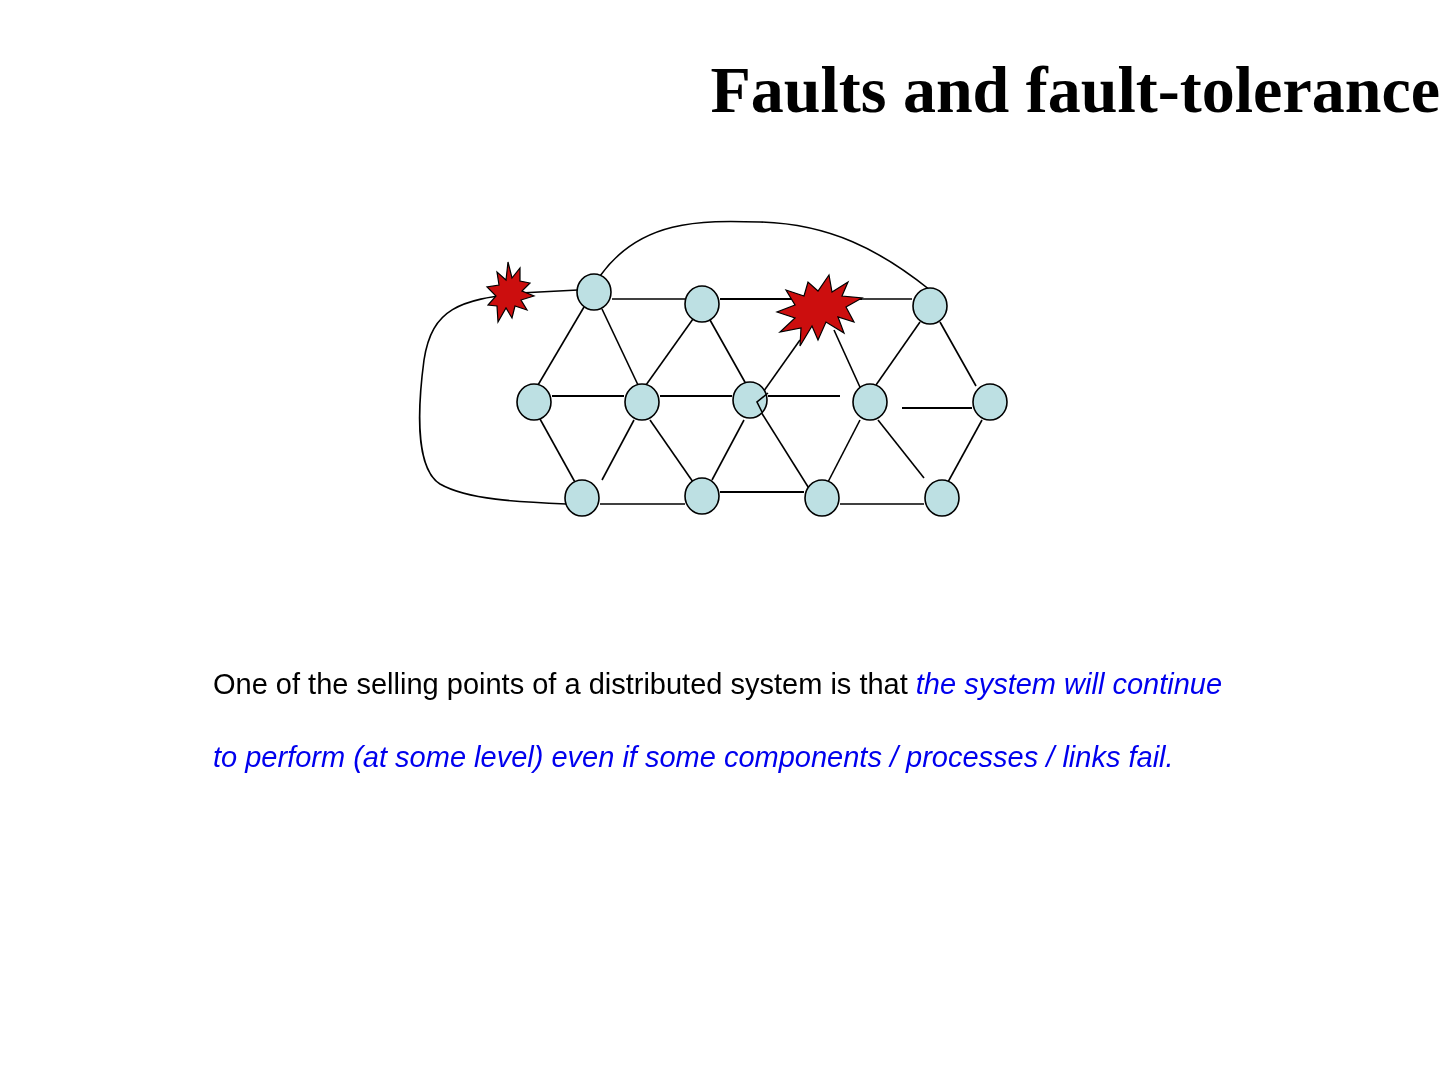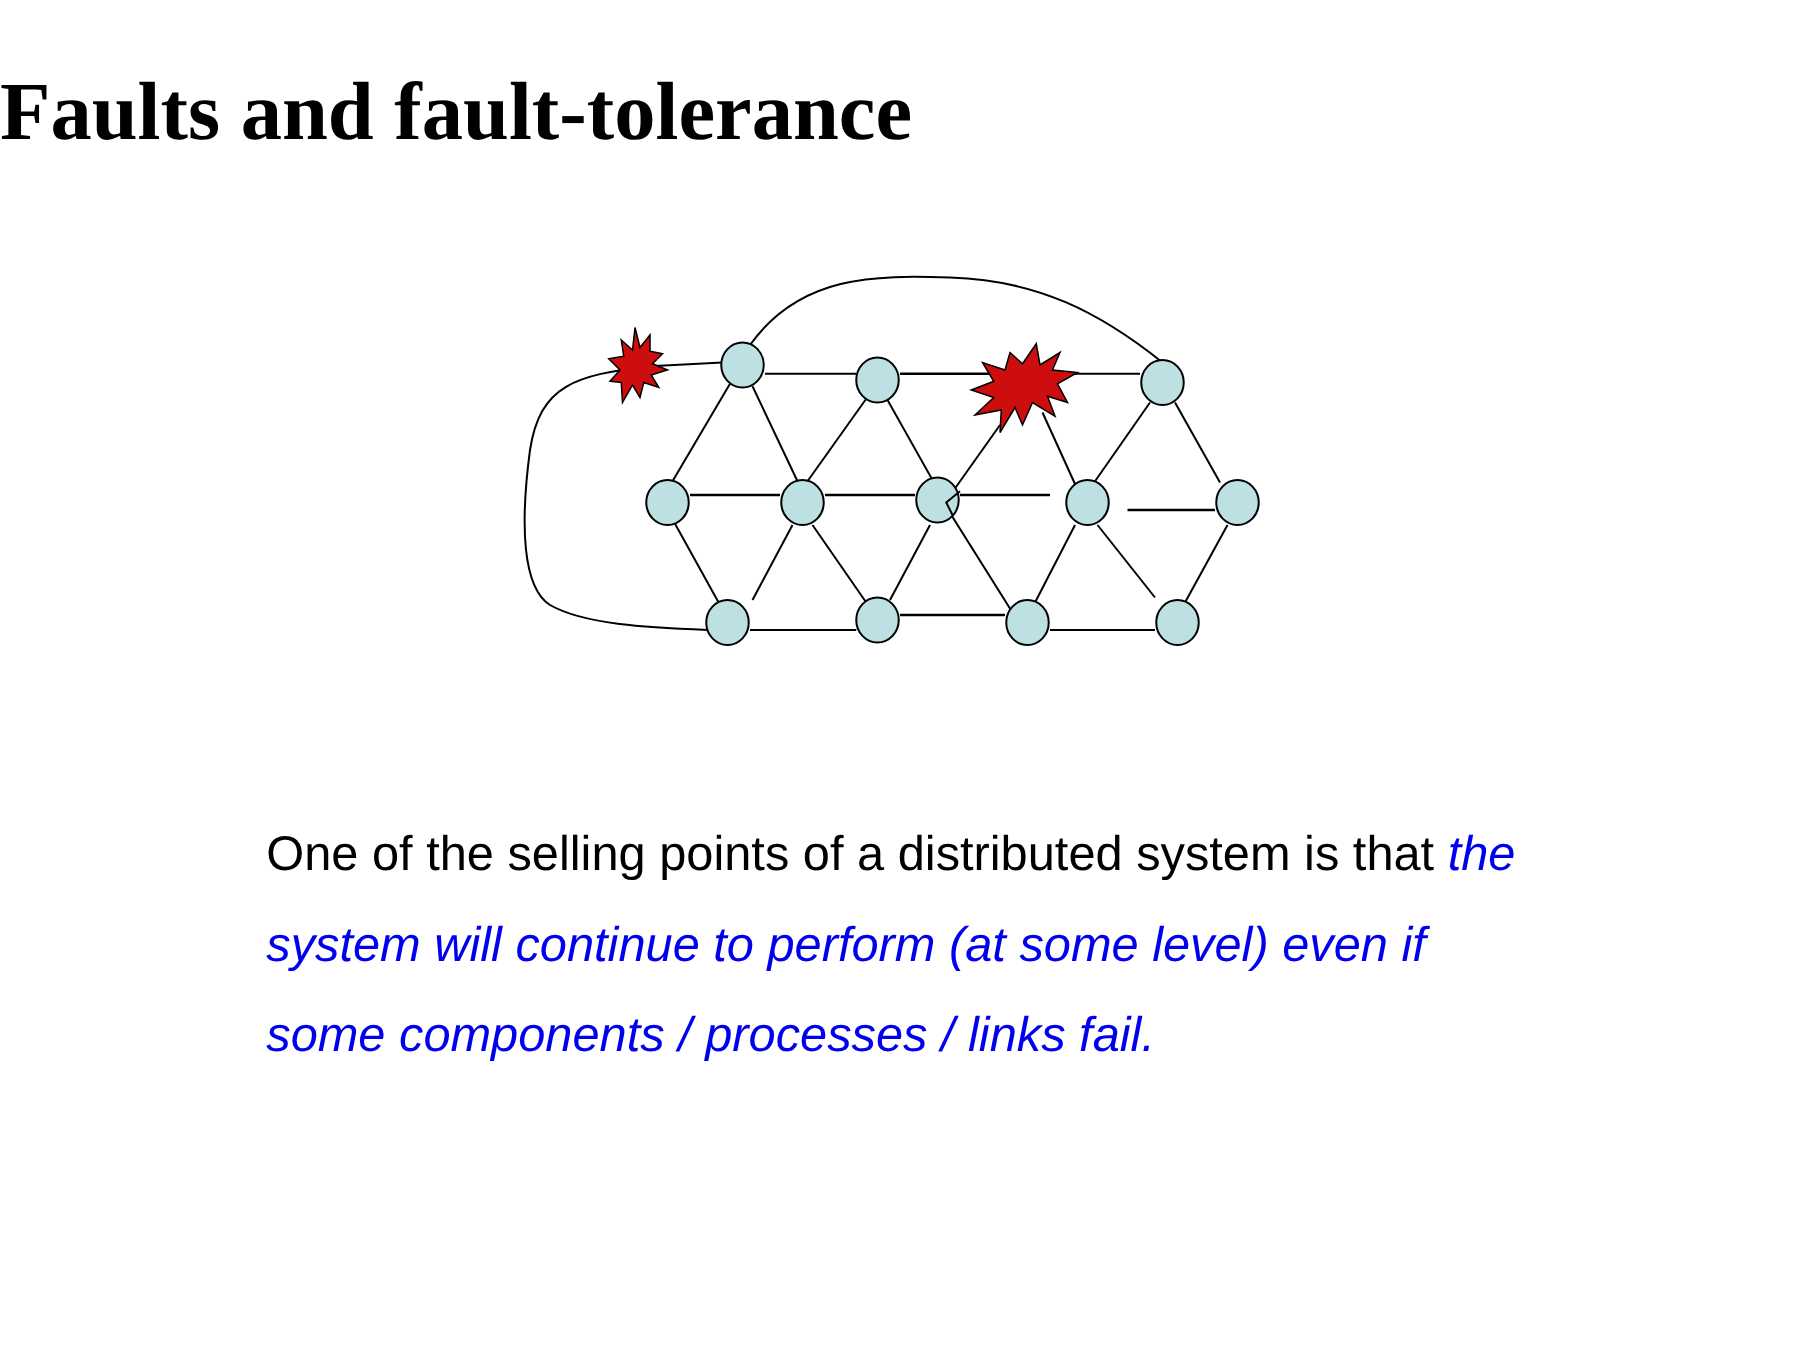--- a/index.html
+++ b/index.html
@@ -1,26 +1,26 @@
 <!DOCTYPE html>
 <html><head>
 <meta charset="utf-8">
 <style>
   html, body { margin: 0; padding: 0; background: #ffffff; }
   body { width: 1440px; height: 1080px; position: relative; overflow: hidden; }
   .title {
-    position: absolute; left: 0; top: 52px; width: 1440px; text-align: left;
+    position: absolute; left: 0; top: 52px; width: 1440px; text-align: right;
     font-family: "Liberation Serif", "DejaVu Serif", serif; font-weight: bold;
     font-size: 66px; color: #000000; letter-spacing: 0px;
   }
   svg.diagram { position: absolute; left: 0; top: 0; }
   .body-text {
     position: absolute; left: 213px; top: 648px; width: 1010px;
     font-family: "Liberation Sans", "DejaVu Sans", sans-serif;
-    font-size: 39px; line-height: 72.5px; color: #000000;
+    font-size: 29px; line-height: 72.5px; color: #000000;
   }
   .body-text .em { color: #0000ee; font-style: italic; }
 </style>
 </head>
 <body>
 
 <div class="title">Faults and fault-tolerance</div>
 
 <svg class="diagram" width="1440" height="1080" viewBox="0 0 1440 1080">
   <g stroke="#000" stroke-width="1.6" fill="none">

